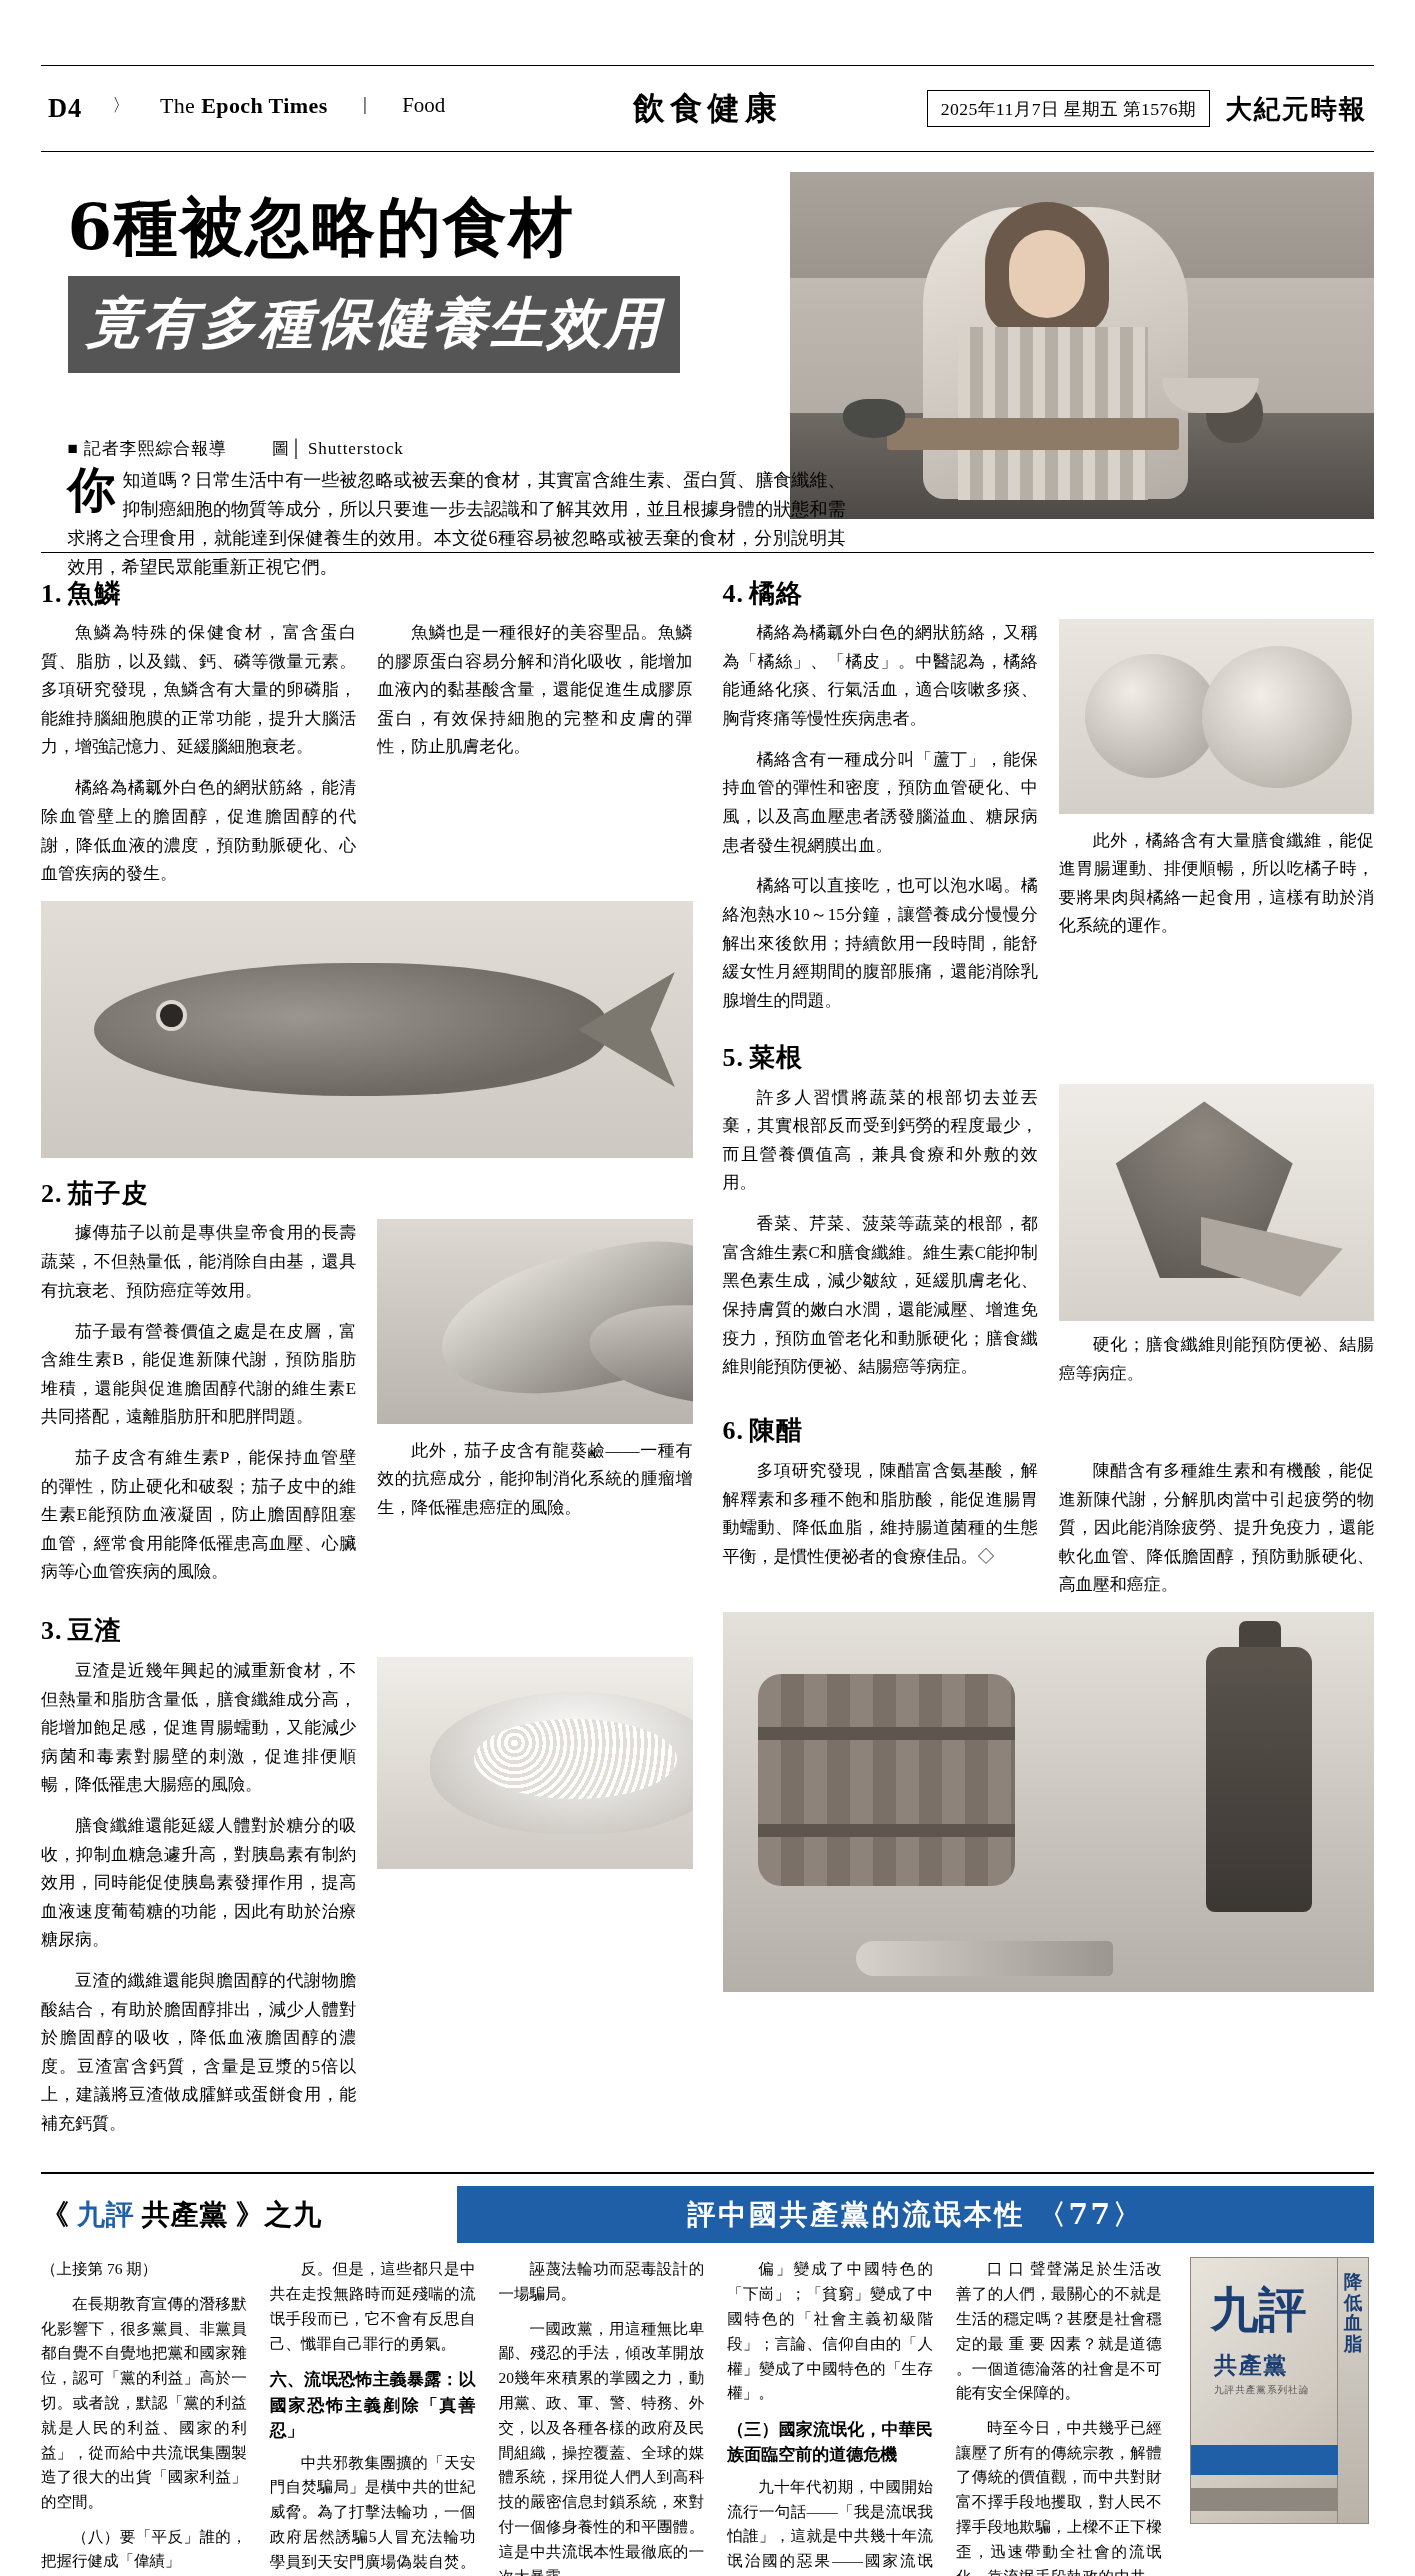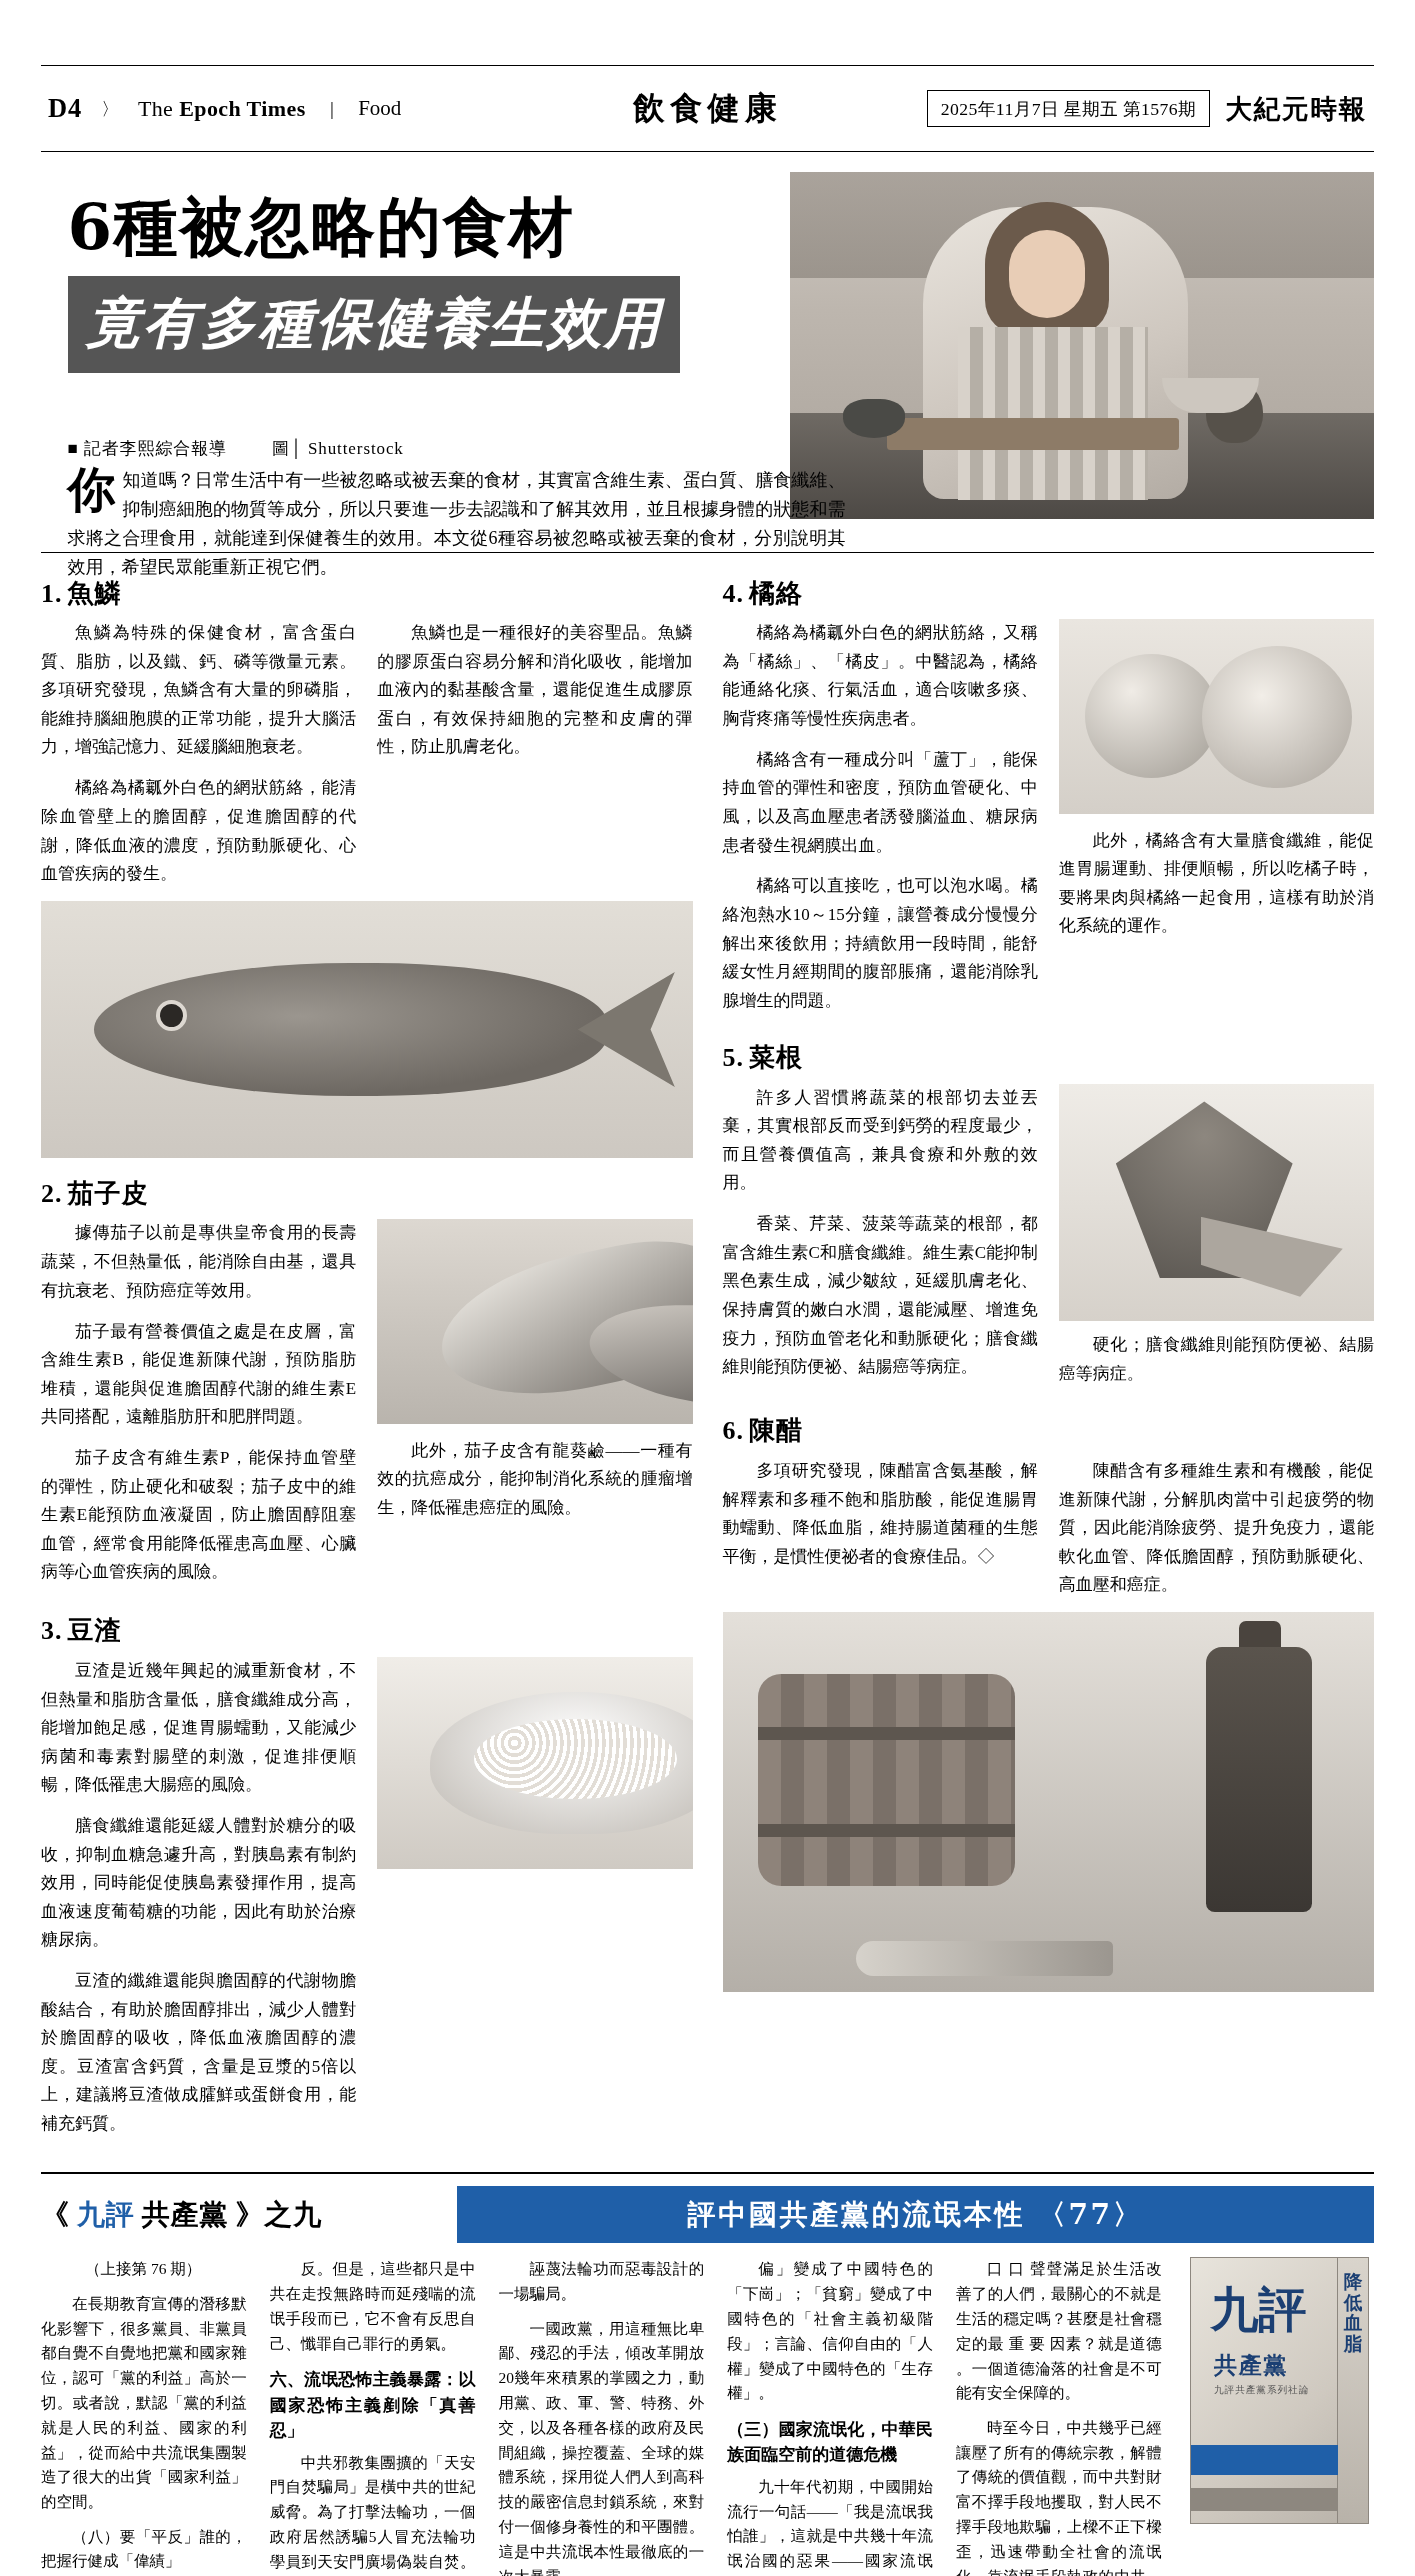--- a/index.html
+++ b/index.html
@@ -7,21 +7,21 @@
     width:1415px;height:2576px;
     background:#ffffff;
     font-family:"Liberation Serif", serif;
     color:#000;
     -webkit-font-smoothing:antialiased;
   }
   .page{position:relative;width:1415px;height:2576px;box-sizing:border-box;padding:0 41px;}
 
   
   .masthead{position:relative;height:85px;margin-top:65px;border-top:1.8px solid #000;border-bottom:1.8px solid #000;display:flex;align-items:center;}
-  .mast-left{display:flex;align-items:center;gap:19px;padding-left:7px;}
+  .mast-left{display:flex;gap:30px;padding-left:7px;}
   .folio{font-family:"Liberation Serif",serif;font-size:26.5px;font-weight:700;letter-spacing:0.9px;}
   .folio-arrow{font-size:17.7px;color:#000;}
   .mast-paper{font-family:"Liberation Serif",serif;font-size:22px;letter-spacing:0.4px;}
   .mast-paper .b{font-weight:700;}
   .mast-sep{font-size:19.5px;padding:0 5.3px;color:#000;}
   .mast-sect-en{font-family:"Liberation Serif",serif;font-size:21px;}
   .mast-center{position:absolute;left:50%;transform:translateX(-50%);font-size:32px;font-weight:700;letter-spacing:5.3px;font-family:Liberation Sans, sans-serif;}
   .mast-right{position:absolute;right:7px;display:flex;align-items:center;gap:16px;}
   .mast-date{font-size:17.7px;letter-spacing:0.4px;border:0.9px solid #000;padding:5.3px 12.4px;}
   .mast-logo{font-size:26.5px;font-weight:700;letter-spacing:1.8px;font-family:"DejaVu Serif",serif;}
@@ -93,21 +93,21 @@
 
   
   .bottom{margin-top:21px;border-top:2.7px solid #000;padding-top:0;}
   .bt-bar{display:flex;align-items:stretch;height:57px;margin-top:12.4px;}
   .bt-left{width:416px;display:flex;align-items:center;gap:7px;font-family:"DejaVu Serif",serif;font-size:28px;font-weight:700;letter-spacing:0.9px;}
   .bt-left .blue{color:#1f5fa8;}
   .bt-right{flex:1;background:#1f5fa8;color:#fff;display:flex;align-items:center;justify-content:center;font-family:"DejaVu Serif",serif;font-size:28px;font-weight:700;letter-spacing:2.7px;}
   .bt-cols{display:flex;gap:23px;margin-top:14px;}
   .bt-col{flex:1;font-size:15.5px;line-height:1.6;text-align:justify;}
   .bt-col p{margin:0 0 9.7px 0;text-indent:2em;}
-  .bt-col p.nohang{text-indent:0;margin-left:44px;}
+  .bt-col p.nohang{text-indent:0;}
   .bt-col h4{font-size:17px;font-weight:700;margin:10.6px 0 7px 0;line-height:1.5;text-indent:0;}
   .bookwrap{width:184px;padding-left:5.3px;}
   .book{width:177px;height:265px;background:linear-gradient(135deg,#e8e4dc 0%,#cfc9c0 60%,#b6b0a7 100%);border:0.9px solid #8d877f;position:relative;}
   .book .spine{position:absolute;right:0;top:0;width:30px;height:100%;background:linear-gradient(180deg,#d9d4cc,#b8b2a9);border-left:0.9px solid #8d877f;}
   .book .t1{position:absolute;left:19.5px;top:26.5px;font-family:"DejaVu Serif",serif;font-size:48px;font-weight:700;color:#1b3f73;line-height:1;}
   .book .t2{position:absolute;left:23px;top:92px;font-family:"DejaVu Serif",serif;font-size:23px;font-weight:700;color:#1b3f73;letter-spacing:1.8px;}
   .book .t3{position:absolute;left:23px;top:126px;font-size:9.7px;color:#555;letter-spacing:0.9px;}
   .book .vert{position:absolute;right:3.5px;top:14px;width:23px;font-family:"DejaVu Serif",serif;font-size:18.6px;font-weight:700;color:#1b3f73;line-height:1.1;text-align:center;}
   .book .band{position:absolute;left:0;bottom:48px;width:147px;height:30px;background:#1f5fa8;}
   .book .band2{position:absolute;left:0;bottom:12.4px;width:147px;height:23px;background:#8d877f;}

